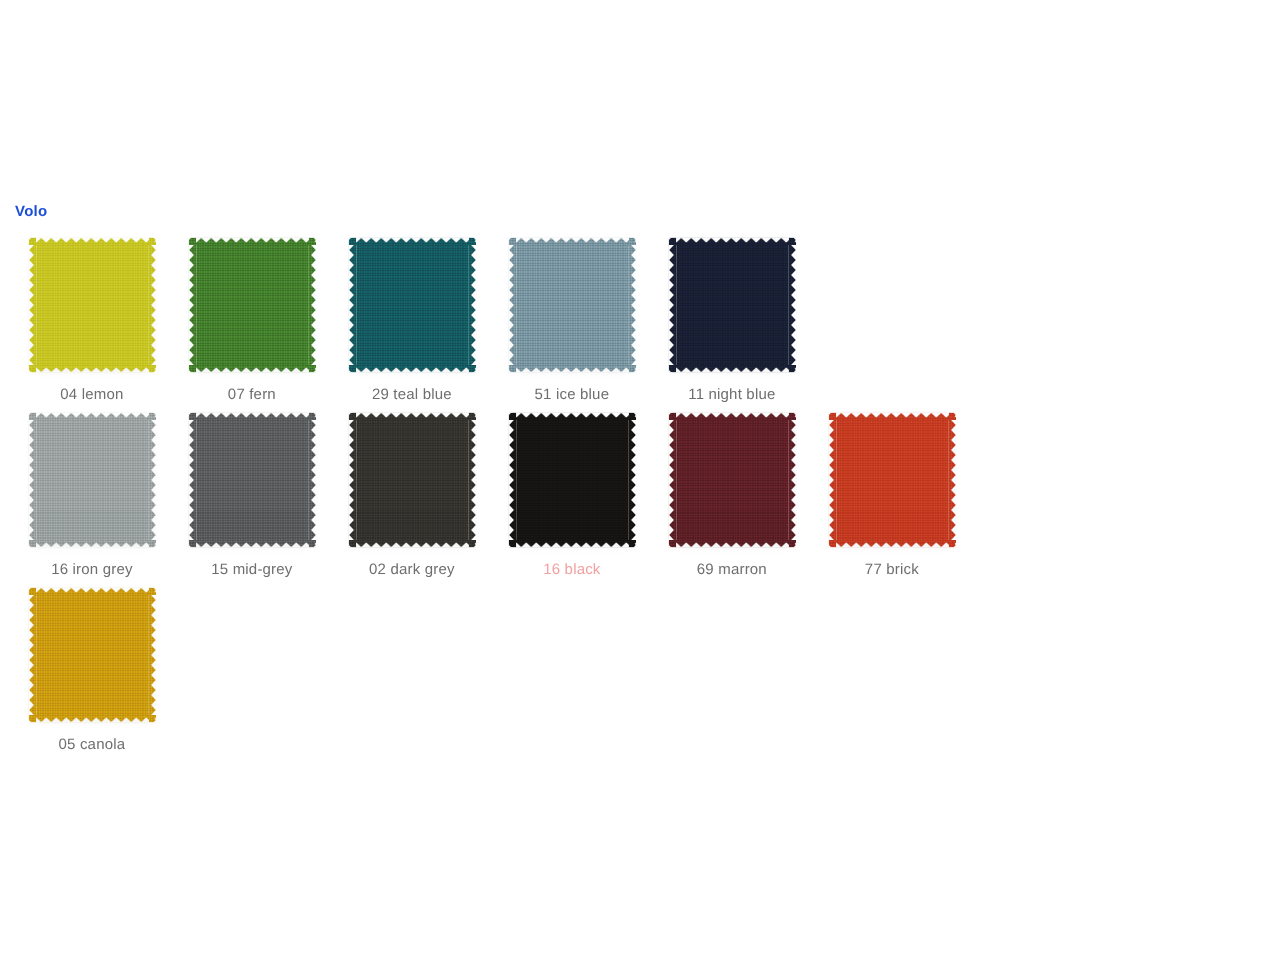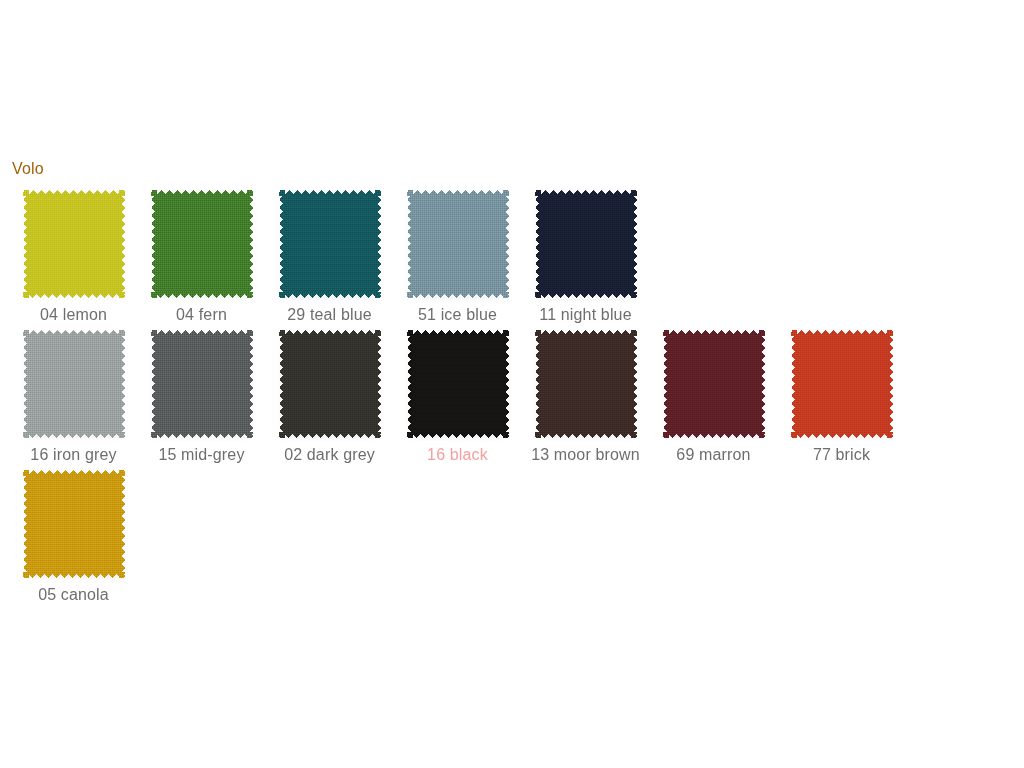--- a/index.html
+++ b/index.html
@@ -22,25 +22,25 @@
     width: 1024px;
     height: 768px;
     background: #ffffff;
   }
 
   
   #collection-title {
     position: absolute;
     left: 12px;
     top: 160px;
-    font-size: 16px;
+    font-size: 12px;
     line-height: 18px;
     letter-spacing: 0.2px;
-    color: #a16207;
-    font-weight: 400;
+    color: #1d4ed8;
+    font-weight: 700;
   }
 
   
   #swatch-grid {
     position: absolute;
     left: 0px;
     top: 190px;
     width: 1024px;
   }
   .swatch-row {
@@ -112,21 +112,21 @@
       repeating-linear-gradient(0deg, rgba(255,255,255,0.085) 0 1px, rgba(0,0,0,0.065) 1px 2px),
       repeating-linear-gradient(90deg, rgba(255,255,255,0.075) 0 1px, rgba(0,0,0,0.055) 1px 2px);
     mix-blend-mode: overlay;
     -webkit-mask-image: inherit;
     mask-image: inherit;
   }
 
   
   .swatch-label {
     margin-top: 10px;
-    font-size: 16px;
+    font-size: 12px;
     line-height: 14px;
     letter-spacing: 0.15px;
     color: #6e6e6e;
     text-align: center;
     white-space: nowrap;
   }
   .swatch-label.is-selected {
     color: #f3a0a0;
   }
 </style>
@@ -148,21 +148,21 @@
           </div>
           <div class="swatch-label">04 lemon</div>
         </div>
         <div class="swatch-cell">
           <div class="swatch-chip-wrap">
             <div class="swatch-shadow"></div>
             <div class="swatch-chip" style="background-color: rgb(65, 124, 43);">
               <div class="swatch-texture"></div>
             </div>
           </div>
-          <div class="swatch-label">04 fern</div>
+          <div class="swatch-label">07 fern</div>
         </div>
         <div class="swatch-cell">
           <div class="swatch-chip-wrap">
             <div class="swatch-shadow"></div>
             <div class="swatch-chip" style="background-color: rgb(20, 88, 95);">
               <div class="swatch-texture"></div>
             </div>
           </div>
           <div class="swatch-label">29 teal blue</div>
         </div>
@@ -218,29 +218,20 @@
             <div class="swatch-shadow"></div>
             <div class="swatch-chip" style="background-color: rgb(21, 20, 19);">
               <div class="swatch-texture"></div>
             </div>
           </div>
           <div class="swatch-label is-selected">16 black</div>
         </div>
         <div class="swatch-cell">
           <div class="swatch-chip-wrap">
             <div class="swatch-shadow"></div>
-            <div class="swatch-chip" style="background-color: rgb(59, 42, 38);">
-              <div class="swatch-texture"></div>
-            </div>
-          </div>
-          <div class="swatch-label">13 moor brown</div>
-        </div>
-        <div class="swatch-cell">
-          <div class="swatch-chip-wrap">
-            <div class="swatch-shadow"></div>
             <div class="swatch-chip" style="background-color: rgb(93, 31, 37);">
               <div class="swatch-texture"></div>
             </div>
           </div>
           <div class="swatch-label">69 marron</div>
         </div>
         <div class="swatch-cell">
           <div class="swatch-chip-wrap">
             <div class="swatch-shadow"></div>
             <div class="swatch-chip" style="background-color: rgb(195, 58, 33);">

